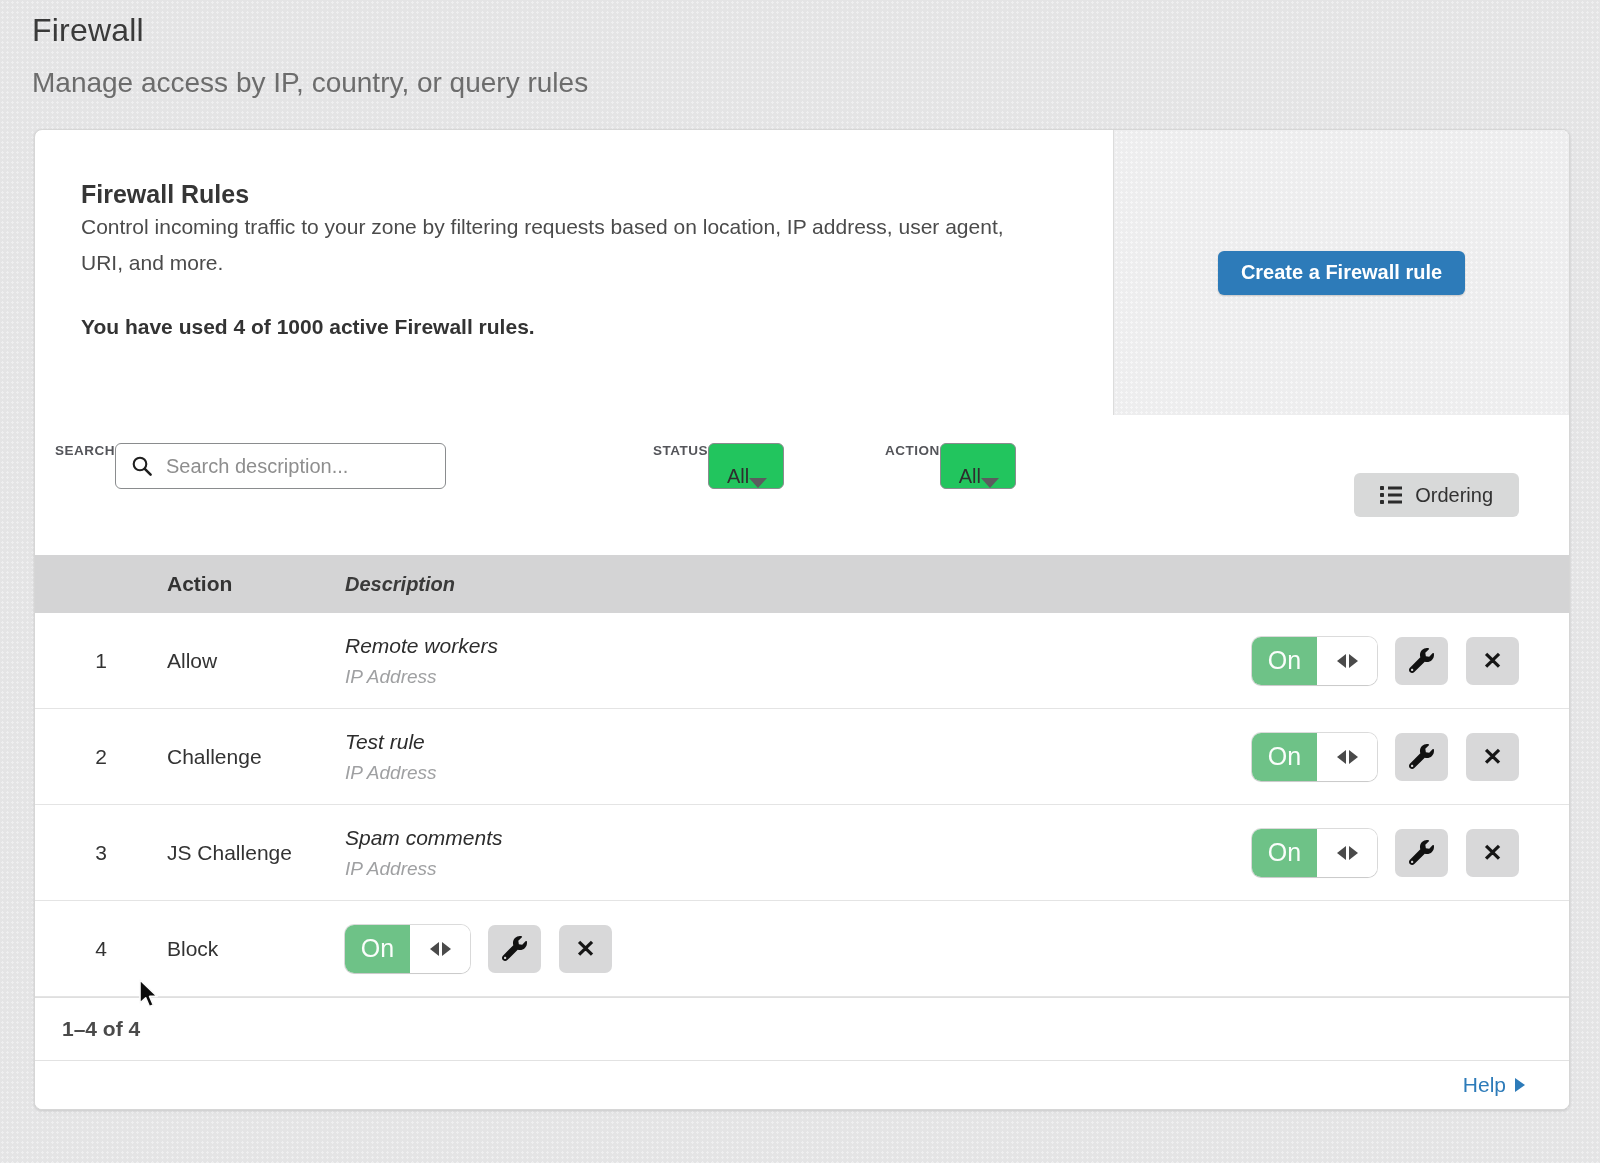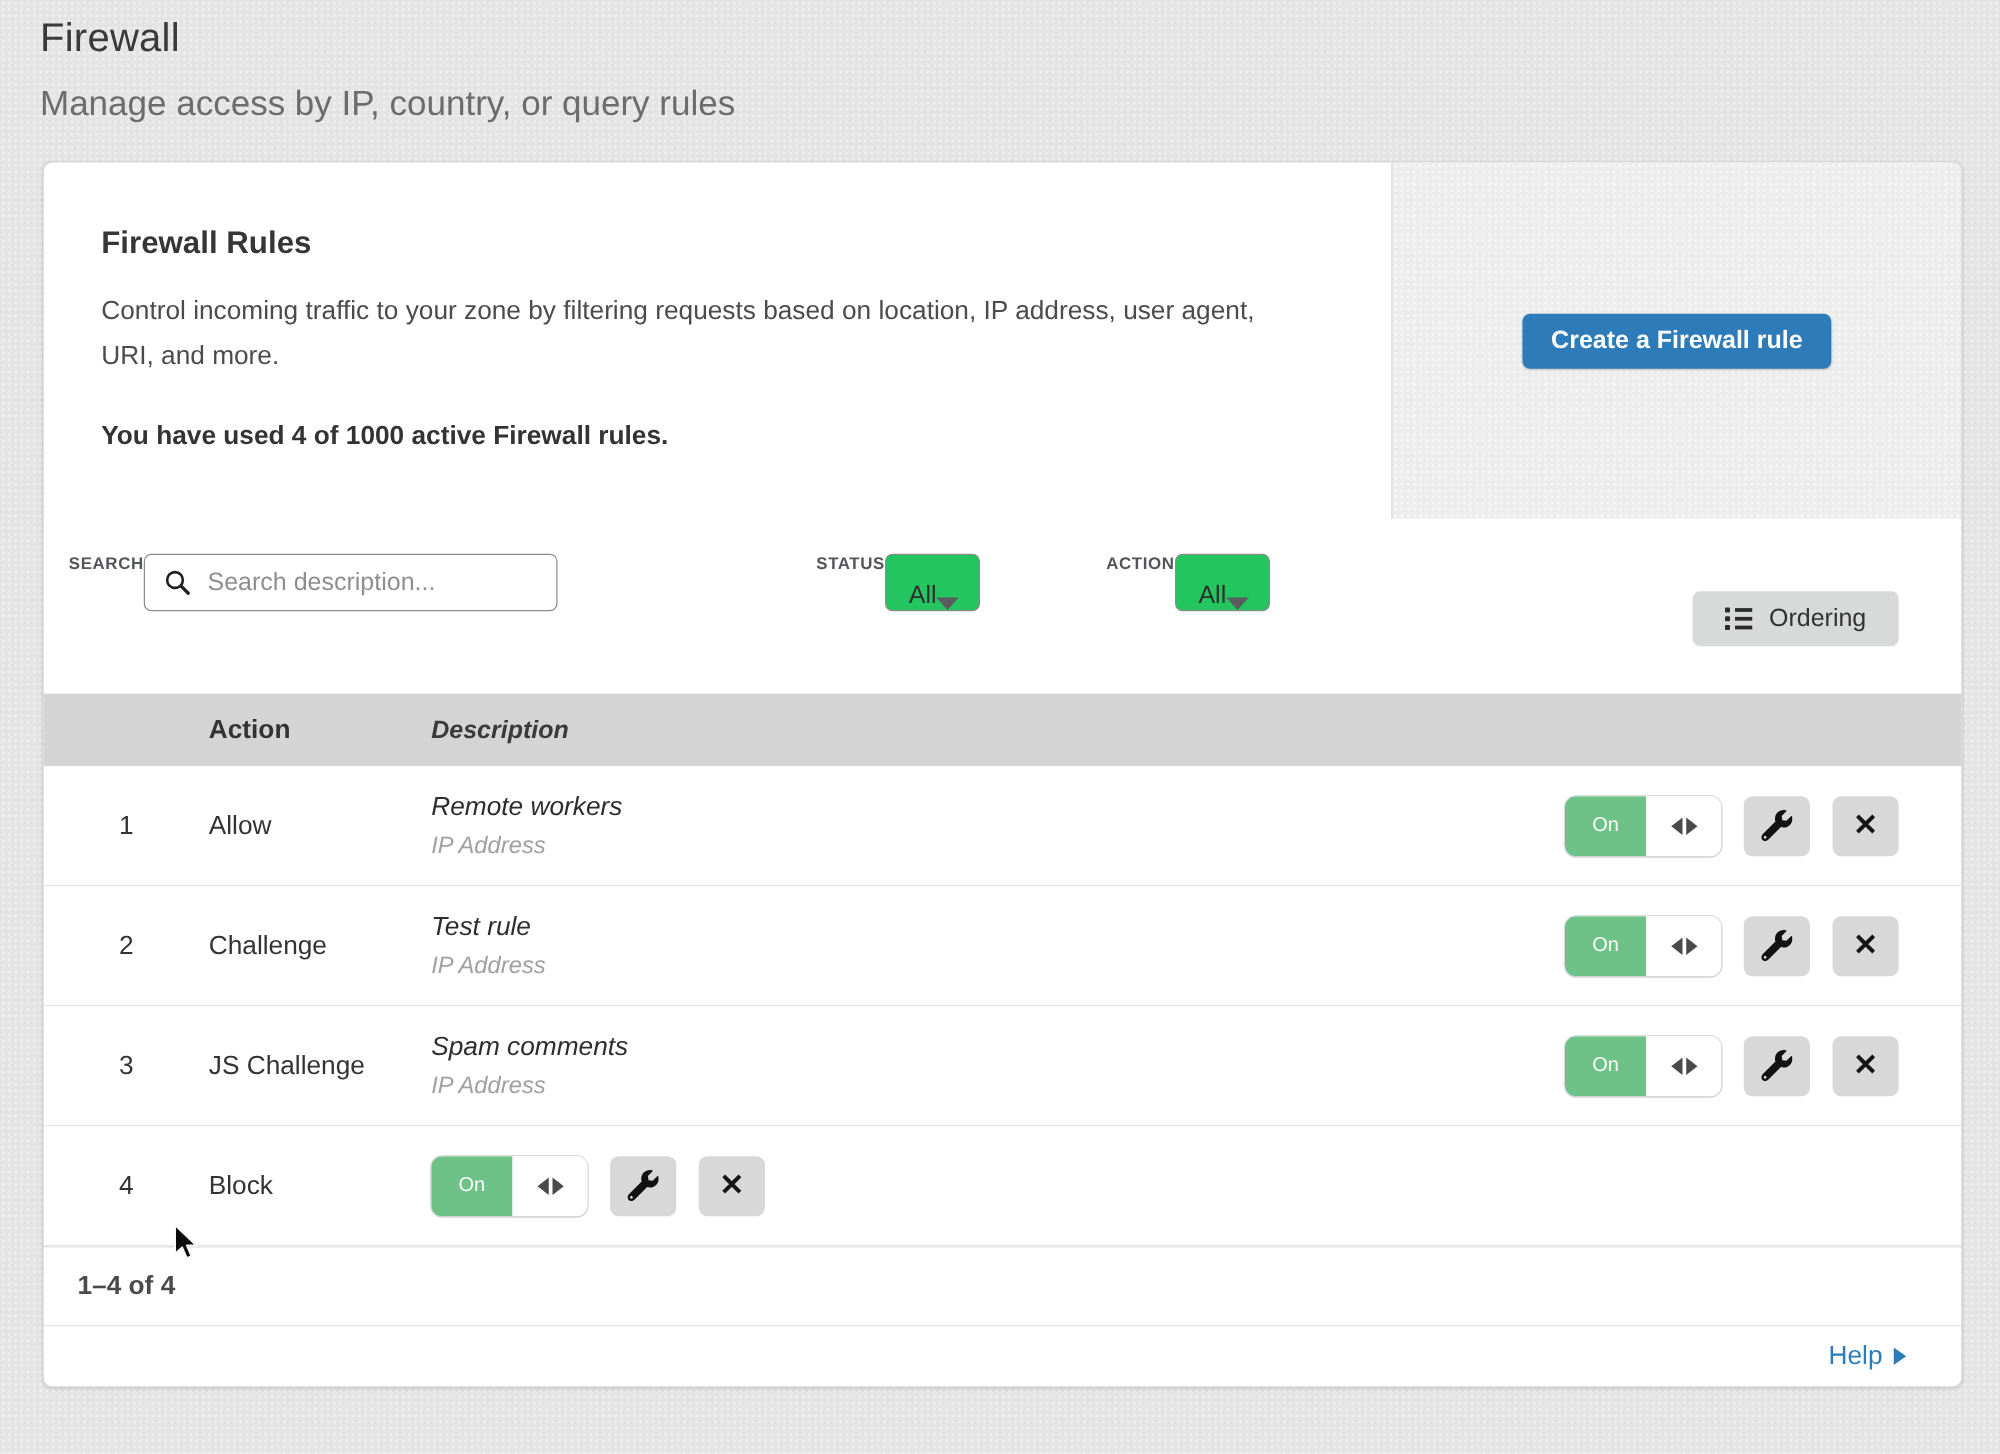--- a/index.html
+++ b/index.html
@@ -23,21 +23,21 @@
     width:1536px; margin:30px 0 0 34px;
     background:#fff; border:1px solid #d6d6d6; border-radius:8px;
     box-shadow:0 1px 3px rgba(0,0,0,.12);
     overflow:hidden;
   }
 
   
   .card-top { display:flex; height:285px; }
   .intro { width:1078px; padding:50px 46px 0 46px; }
   .intro-heading { font-size:25px; font-weight:700; color:#363636; }
-  .intro-desc { margin-top:22px; max-width:950px; font-size:21px; line-height:36px; color:#4b4b4b; }
+  .intro-desc { max-width:950px; font-size:21px; line-height:36px; color:#4b4b4b; }
   .intro-usage { margin-top:34px; font-size:21px; font-weight:700; color:#333; }
   .side-panel {
     flex:1; background-color:#ededee;
     background-image: radial-gradient(rgba(255,255,255,.5) 1px, transparent 1.2px);
     background-size:5px 5px;
     border-left:1px solid #dcdcdc;
     display:flex; align-items:center; justify-content:center;
   }
   .create-btn {
     height:44px; padding:0 23px; border:none; border-radius:6px;
@@ -89,21 +89,21 @@
   .t-row:last-of-type { border-bottom:none; }
   .desc-primary { font-size:21px; color:#2d2d2d; }
   .desc-secondary { font-size:19px; color:#9fa0a2; margin-top:8px; }
   .c-controls { display:flex; align-items:center; gap:18px; padding-right:50px; flex:0 0 auto; }
 
   .toggle {
     width:125px; height:48px; border-radius:9px; display:flex; overflow:hidden;
     background:#fff; cursor:pointer;
     box-shadow:0 0 0 1px rgba(0,0,0,.14), 0 1px 1px rgba(0,0,0,.08);
   }
-  .toggle-on { width:65px; background:#6ec287; color:rgba(255,255,255,.97); font-size:16px;
+  .toggle-on { width:65px; background:#6ec287; color:rgba(255,255,255,.97); font-size:25px;
     display:flex; align-items:center; justify-content:center; }
   .toggle-handle { flex:1; background:#fff; display:flex; align-items:center; justify-content:center; gap:3px; }
   .tri-l { width:0; height:0; border-top:7px solid transparent; border-bottom:7px solid transparent; border-right:9px solid #4a4a4a; }
   .tri-r { width:0; height:0; border-top:7px solid transparent; border-bottom:7px solid transparent; border-left:9px solid #4a4a4a; }
 
   .icon-btn {
     width:53px; height:48px; border:none; border-radius:7px; background:#d8d8d9;
     display:flex; align-items:center; justify-content:center; cursor:pointer;
     font-family:inherit;
   }

